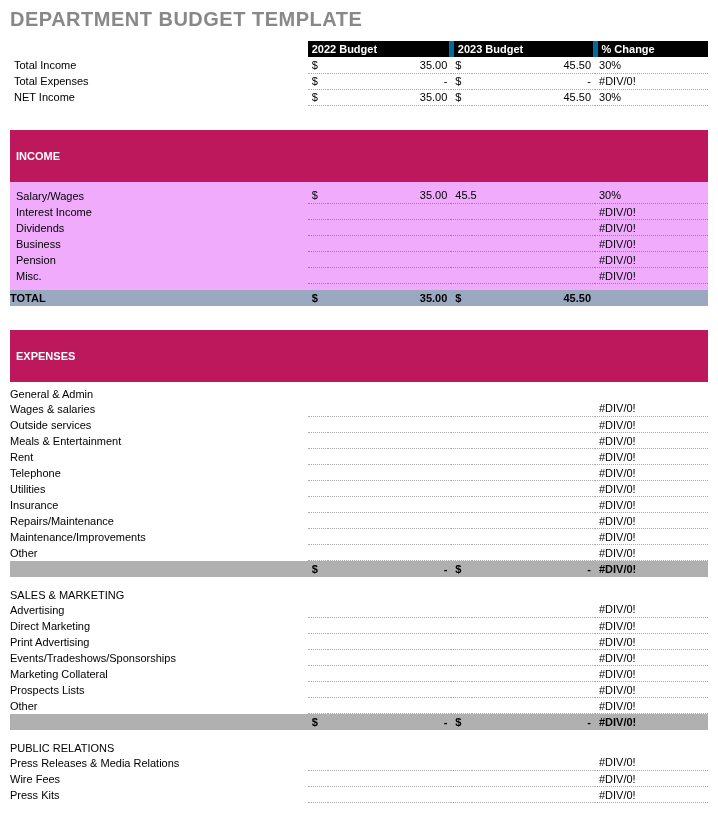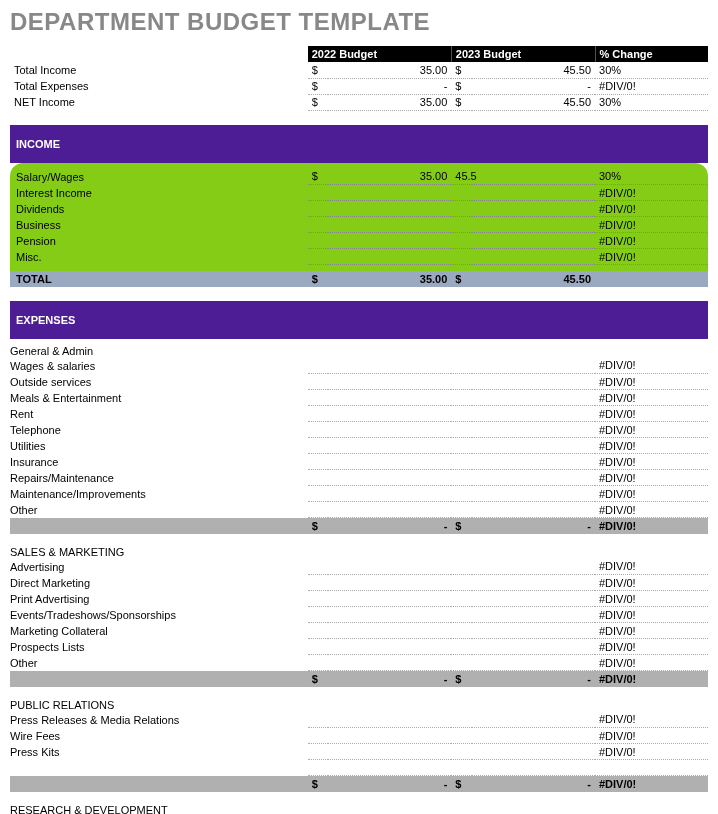--- a/index.html
+++ b/index.html
@@ -5,61 +5,61 @@
   * { box-sizing: border-box; margin: 0; padding: 0; }
   body {
     font-family: Arial, Helvetica, sans-serif;
     font-size: 11px;
     color: #000;
     background: #fff;
     width: 718px;
     padding: 8px 10px;
   }
   .title {
-    font-size: 24px;
+    font-size: 20px;
     font-weight: bold;
     color: #888;
     letter-spacing: 0.5px;
     margin-bottom: 10px;
     font-family: Arial, sans-serif;
   }
   table { border-collapse: collapse; width: 100%; table-layout: fixed; }
   td, th { padding: 1px 4px; height: 16px; vertical-align: middle; }
   .col-label { width: 290px; }
   .col-sym { width: 20px; text-align: left; }
   .col-val { width: 120px; text-align: right; padding-right: 6px; }
   .col-change { width: 110px; text-align: left; }
   .hdr-row th {
     background: #000;
     color: #fff;
     font-weight: bold;
     text-align: left;
-    border-right: 1px solid #0369a1;
+    border-right: 5px solid #0369a1;
     padding: 2px 4px;
   }
   .hdr-row th:last-child { border-right: none; }
   .summary td { border-bottom: 1px dotted #aaa; }
   .summary .col-label { border-bottom: none; }
   .section-bar {
-    background: #4c1d95;
+    background: #be185d;
     color: #fff;
     font-weight: bold;
     font-size: 11px;
-    padding: 13px 6px;
-    margin-top: 14px;
-  }
-  .income-body { background: #84cc16; border-radius: 13px; }
+    padding: 20px 6px;
+    margin-top: 24px;
+  }
+  .income-body { background: #f0abfc; }
   .income-body td { border-bottom: 1px dotted #888; }
   .income-body .col-label { border-bottom: none; padding-left: 6px; }
   .income-total td {
     background: #9aa8c0;
     font-weight: bold;
     border-bottom: none;
   }
-  .income-total .col-label { padding-left: 6px; }
+  .income-total .col-label { padding-left: 0; }
   .grp-hdr td {
     font-weight: normal;
     padding-top: 6px;
     padding-left: 0;
     border-bottom: none;
   }
   .line td { border-bottom: 1px dotted #aaa; }
   .line .col-label { border-bottom: none; padding-left: 0; }
   .subtotal td {
     background: #b0b0b0;

